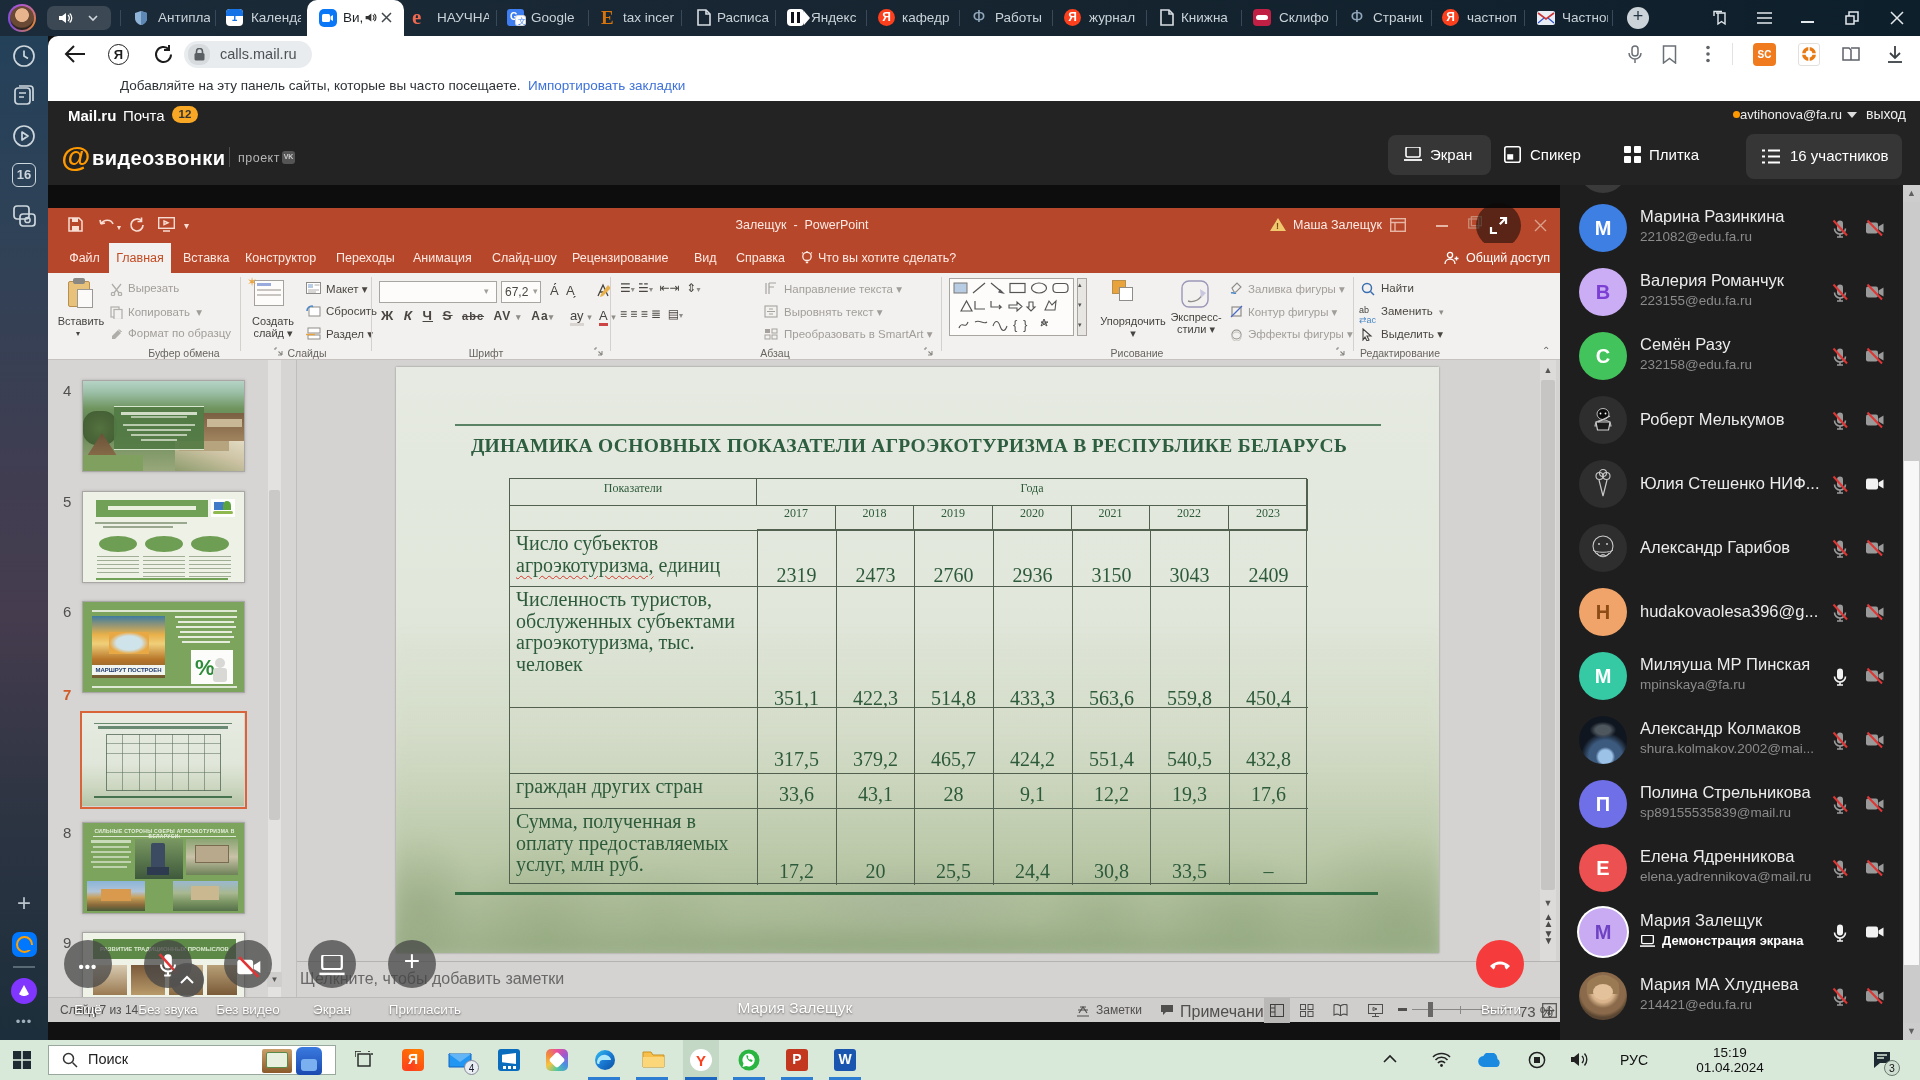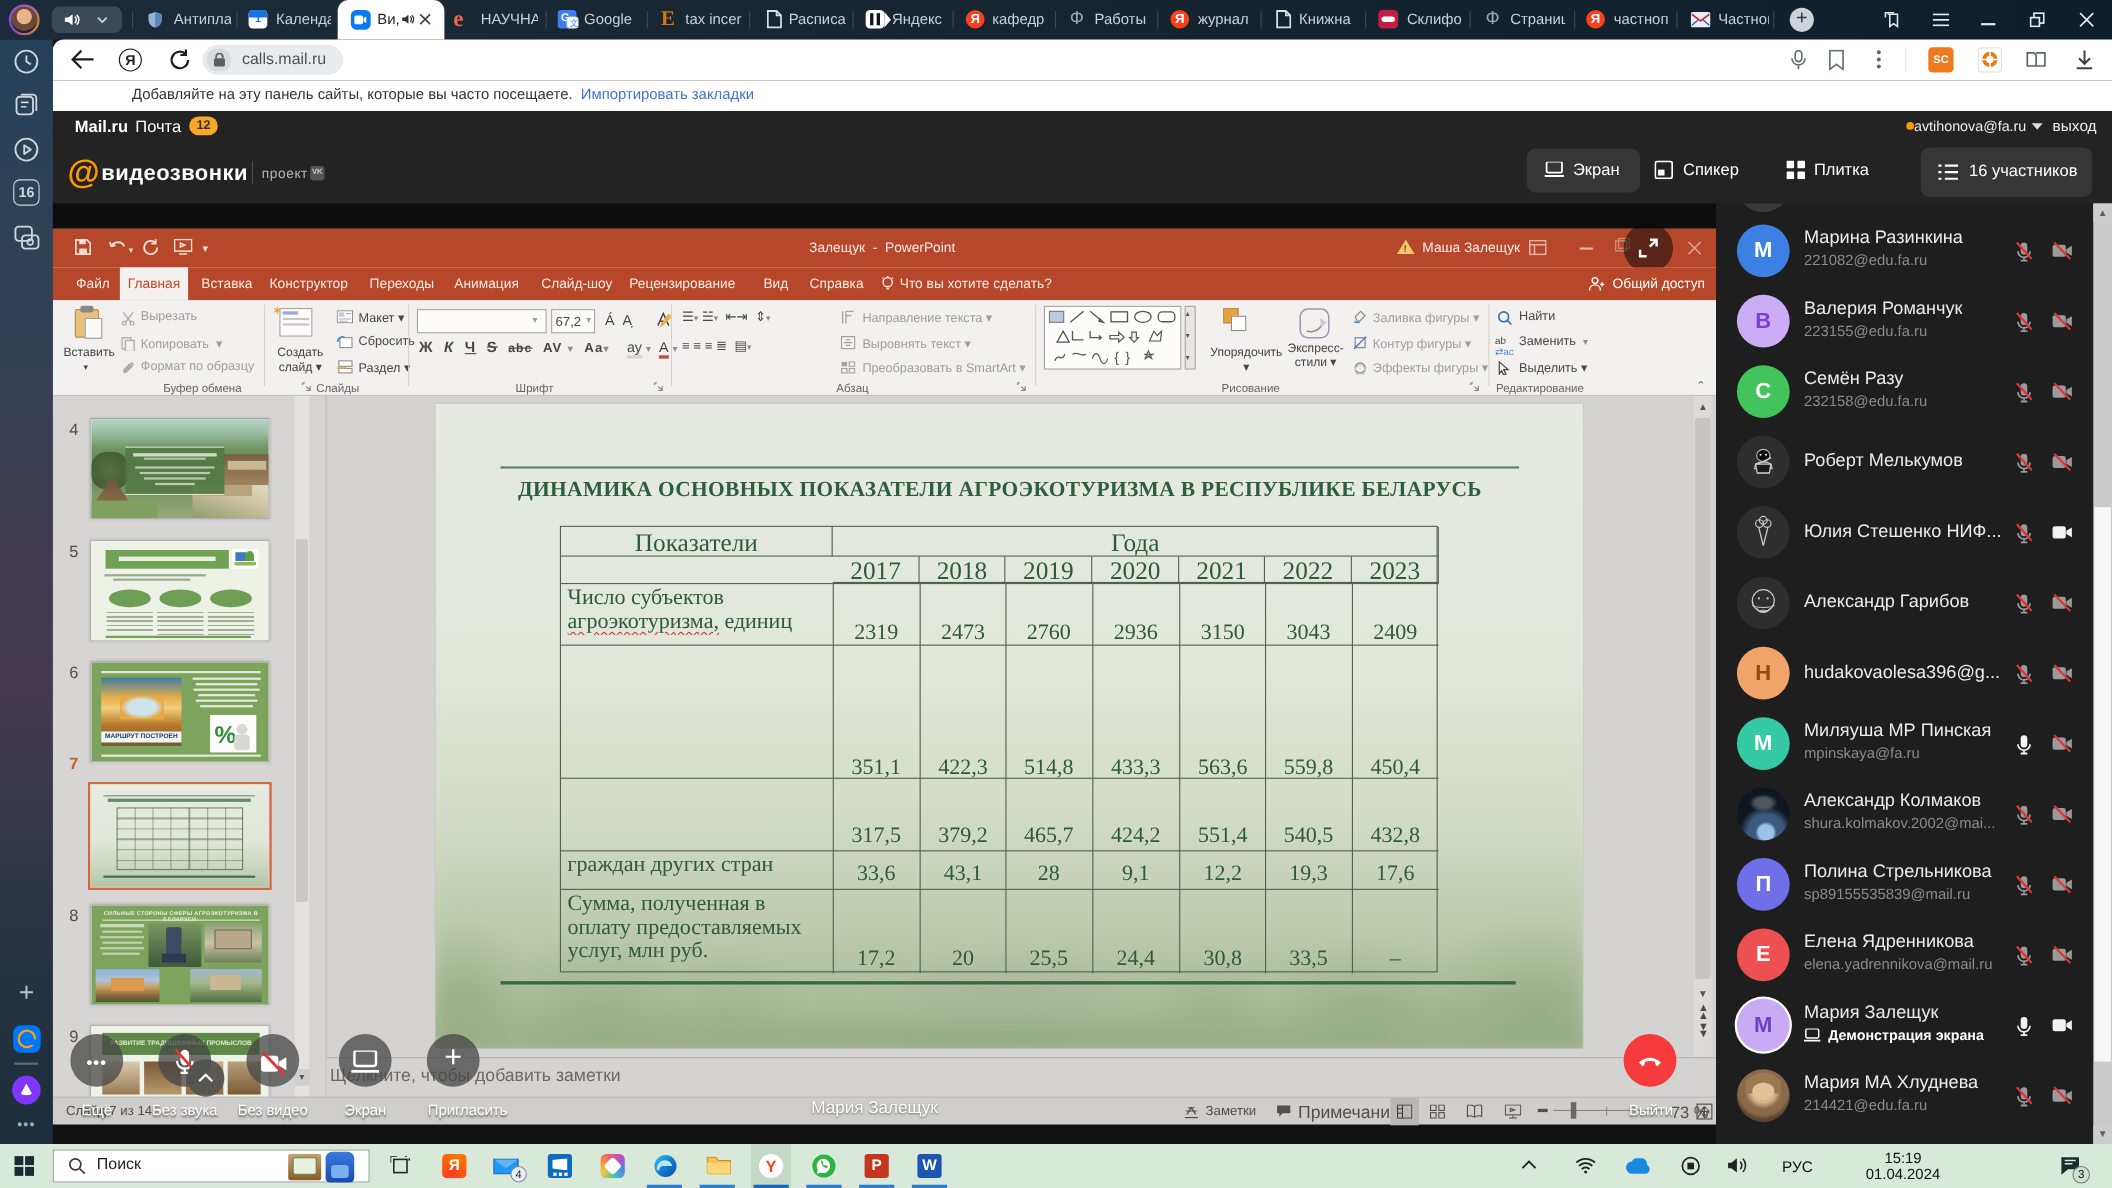--- a/index.html
+++ b/index.html
@@ -30,21 +30,21 @@
 
 #plist{left:1512px;top:84px;width:343px;height:855px;background:#1e1e1e}
 #pscroll{left:1855px;top:84px;width:17px;height:855px;background:#cbcbcb}
 
 #sidebar{left:0;top:36px;width:48px;height:1004px;background:linear-gradient(180deg,#24415a 0%,#2e4257 18%,#413d51 45%,#453c4e 58%,#2c3442 78%,#1c2e3b 100%)}
 
 #taskbar{left:0;top:1040px;width:1920px;height:40px;background:#d8e9da}
 .thumb{overflow:hidden;background:#fff;border:1px solid #a9a7a5;box-shadow:0 0 3px rgba(0,0,0,.18)}
 #tbl{border:1.4px solid #51604f;font-family:"Liberation Serif",serif;color:#2c5a3a}
 .tcell{position:absolute;border-right:1px solid #51604f;border-bottom:1px solid #51604f;display:flex;justify-content:center}
-.tc{font-size:23px}
+.tc{font-size:12px}
 .vline{position:absolute;width:1px;background:#51604f}
 .hline{position:absolute;height:1px;background:#51604f}
 .tlab{position:absolute;left:6px;font-size:20px;line-height:21.5px;white-space:pre-line}
 .tval{position:absolute;width:79px;text-align:center;font-size:20px}
 .prow{position:absolute;left:0;width:343px;height:64px}
 .pname{position:absolute;left:80px;top:11px;font-size:16.5px;color:#ececec;white-space:nowrap}
 .pmail{position:absolute;left:80px;top:33px;font-size:13.5px;color:#8b8b8b;white-space:nowrap}
 .pav{position:absolute;left:19px;top:8px;width:48px;height:48px;border-radius:50%;text-align:center;line-height:48px;font-size:20px;font-weight:bold;color:#fff}
 .clab{position:absolute;width:120px;text-align:center;font-size:13.5px;color:#fff;text-shadow:0 1px 2px rgba(0,0,0,.6)}
 .ccirc{position:absolute;width:48px;height:48px;border-radius:50%;background:rgba(70,70,70,.75)}
@@ -705,20 +705,24 @@
               <div class="vline" style="left:719px;top:51px;height:355px"></div>
               <div class="tlab" style="top:54px">Число субъектов
 <span style="text-decoration:underline wavy #d4392b;text-underline-offset:3px;text-decoration-thickness:1px">агроэкотуризма,</span> единиц</div>
               <div class="tval" style="left:247px;top:85px">2319</div>
               <div class="tval" style="left:326px;top:85px">2473</div>
               <div class="tval" style="left:404px;top:85px">2760</div>
               <div class="tval" style="left:483px;top:85px">2936</div>
               <div class="tval" style="left:562px;top:85px">3150</div>
               <div class="tval" style="left:640px;top:85px">3043</div>
               <div class="tval" style="left:719px;top:85px">2409</div>
+              <div class="tlab" style="top:110px">Численность туристов,
+обслуженных субъектами
+агроэкотуризма, тыс.
+человек</div>
               <div class="tval" style="left:247px;top:208px">351,1</div>
               <div class="tval" style="left:326px;top:208px">422,3</div>
               <div class="tval" style="left:404px;top:208px">514,8</div>
               <div class="tval" style="left:483px;top:208px">433,3</div>
               <div class="tval" style="left:562px;top:208px">563,6</div>
               <div class="tval" style="left:640px;top:208px">559,8</div>
               <div class="tval" style="left:719px;top:208px">450,4</div>
               <div class="tval" style="left:247px;top:269px">317,5</div>
               <div class="tval" style="left:326px;top:269px">379,2</div>
               <div class="tval" style="left:404px;top:269px">465,7</div>

